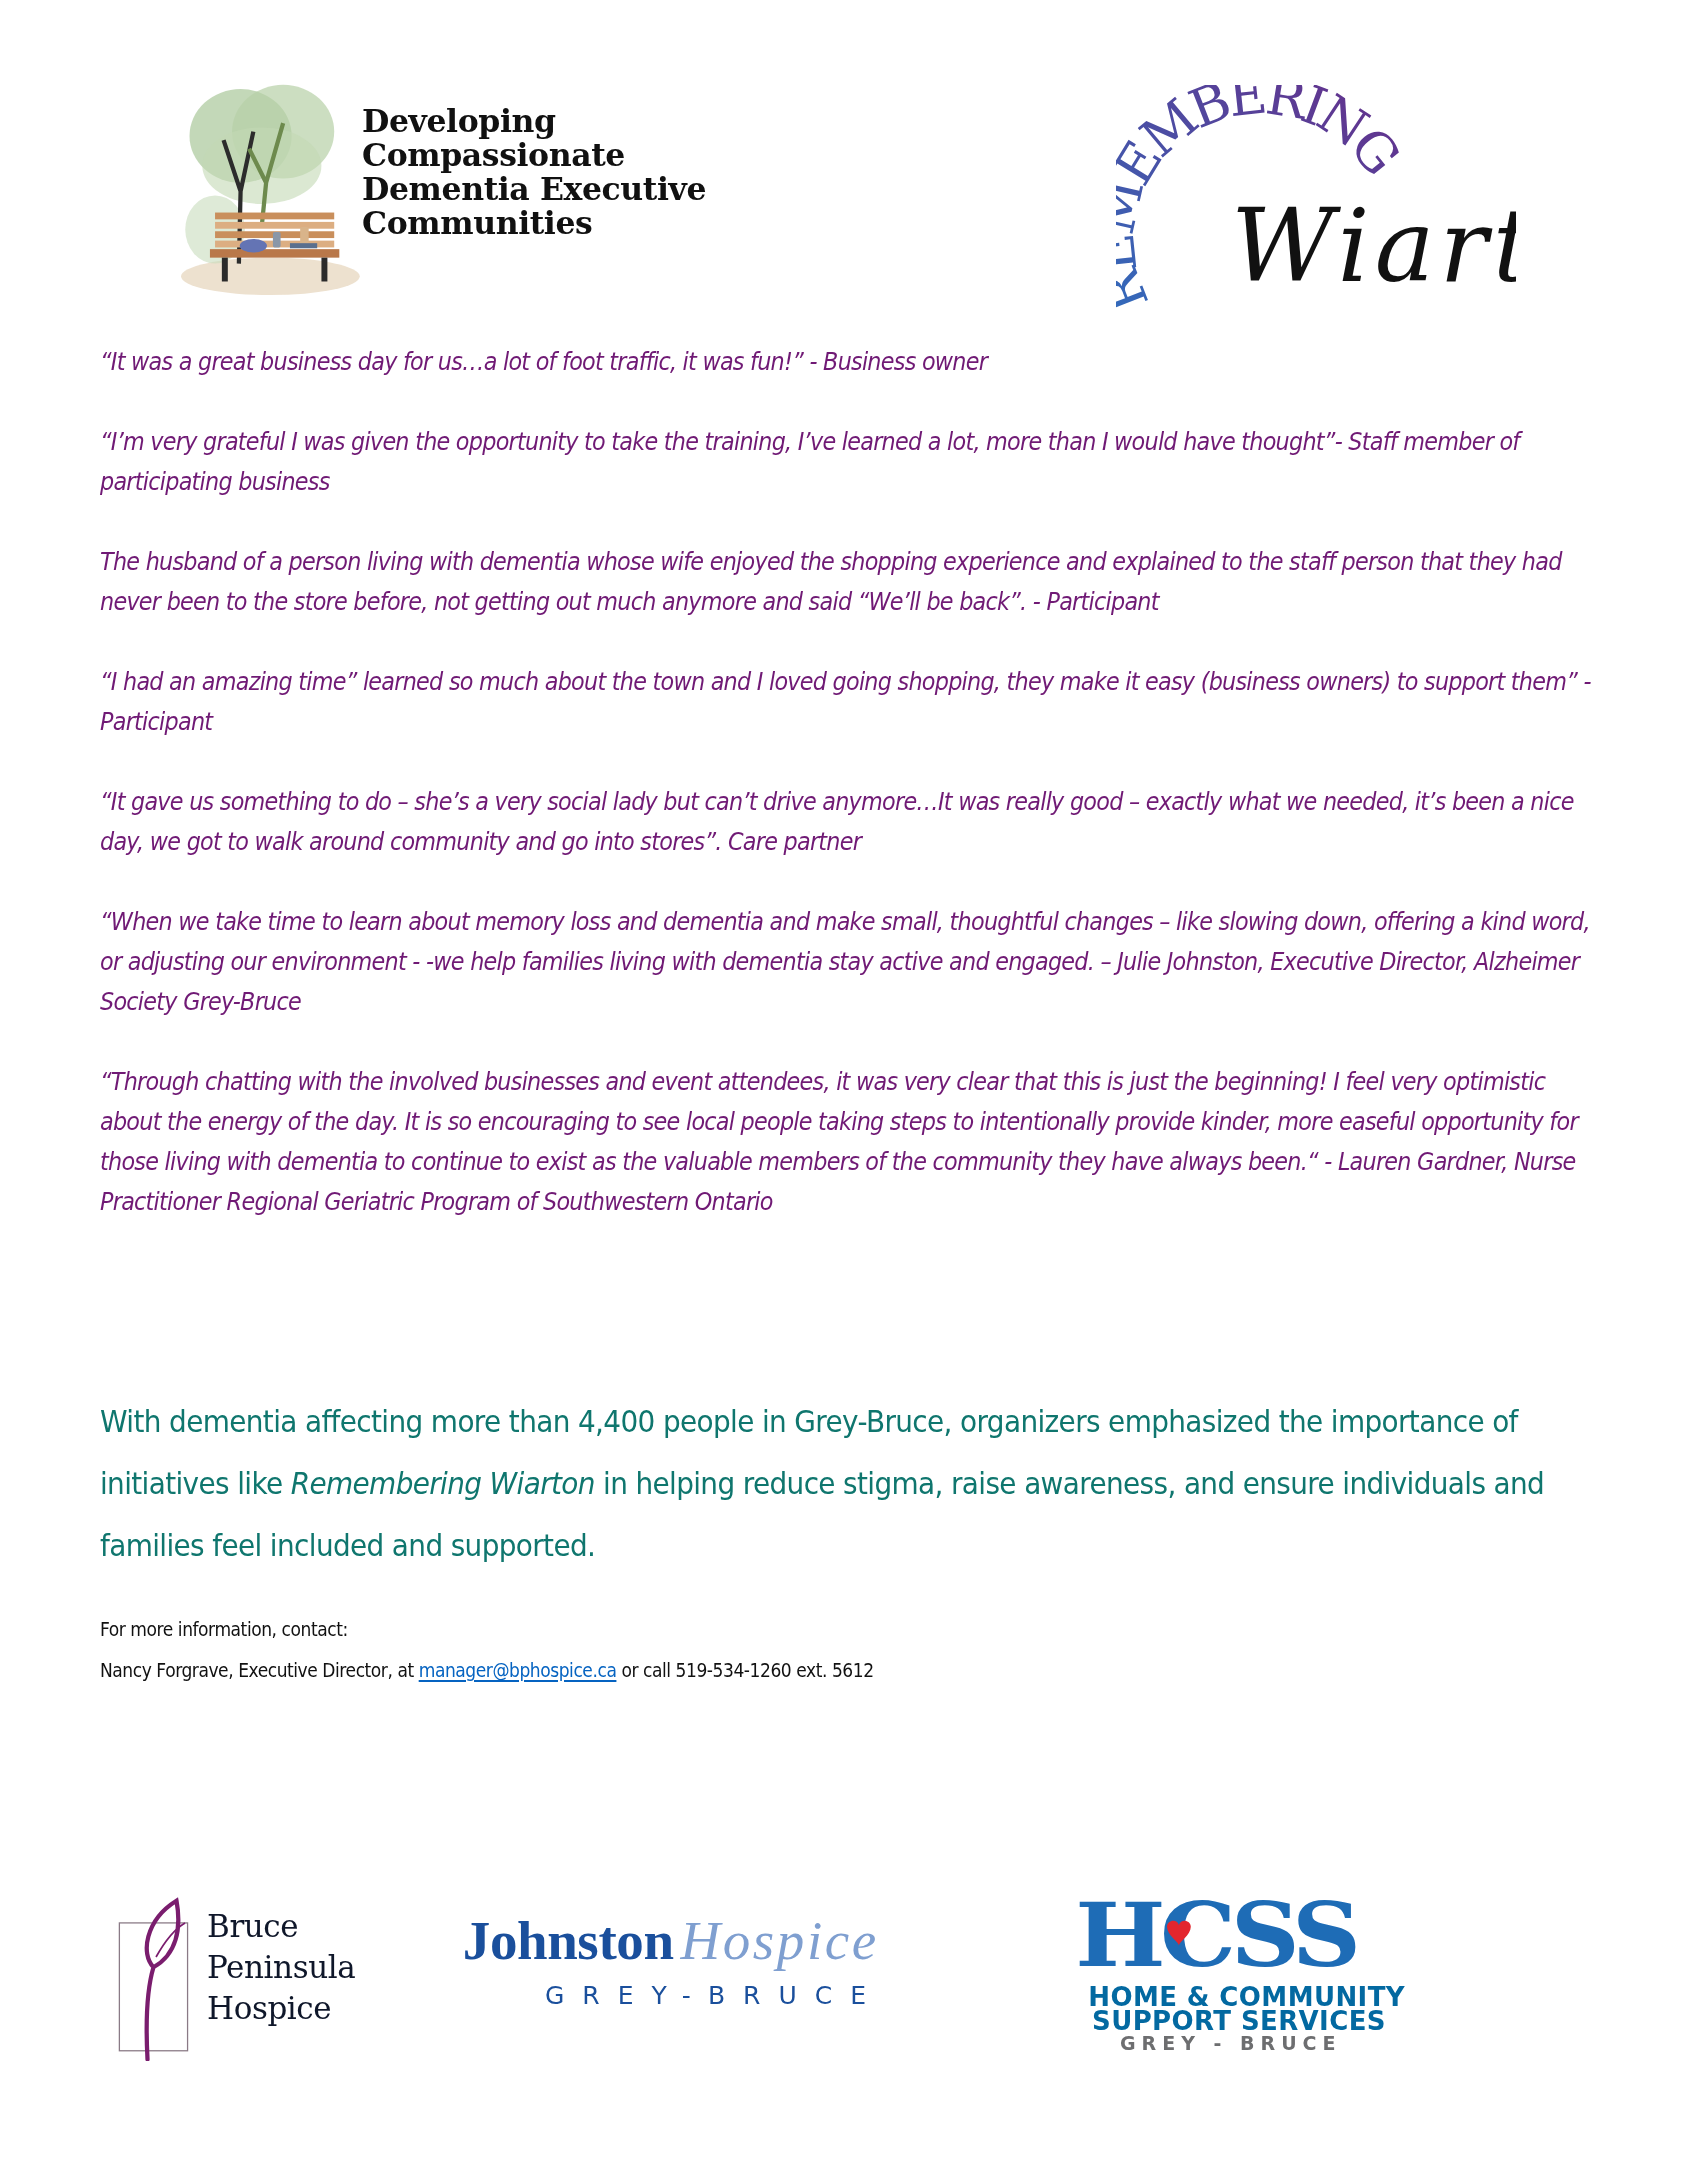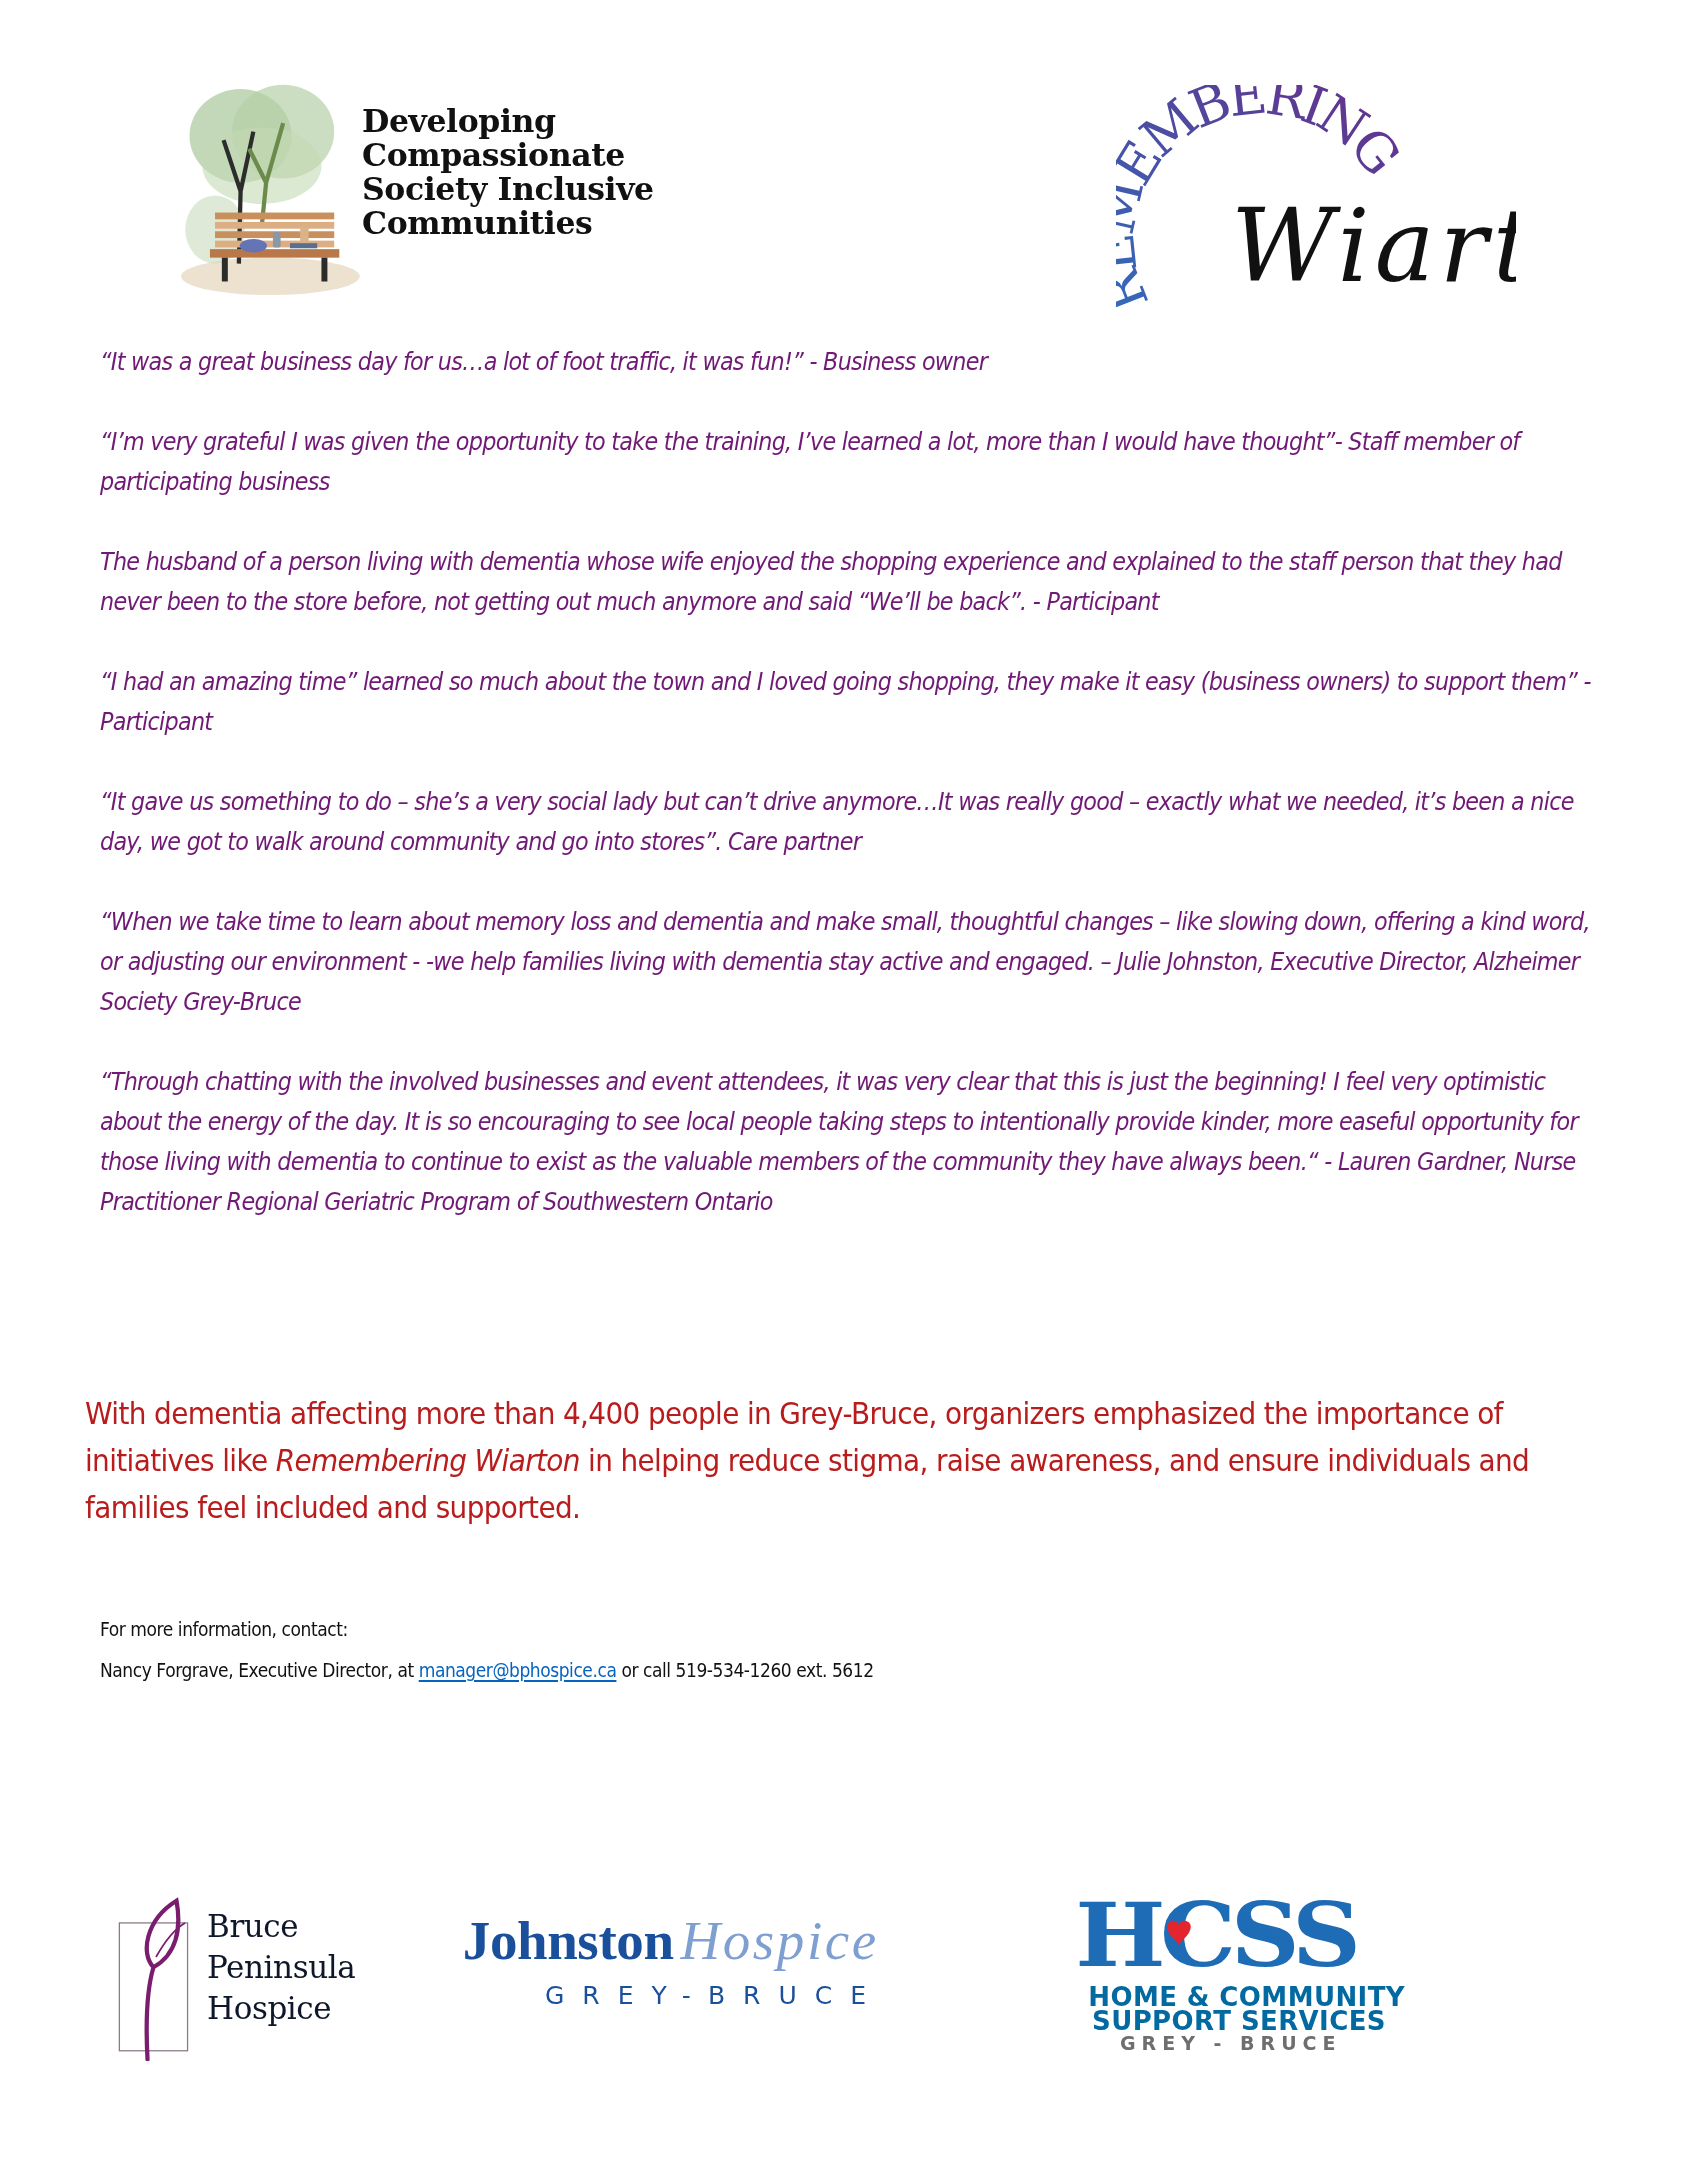--- a/index.html
+++ b/index.html
@@ -14,21 +14,21 @@
     #ddic-text div { white-space: nowrap; }
 
     
     #logo-rw { left: 1116px; top: 85px; width: 400px; height: 247px; }
 
     
     #quotes { left: 100px; top: 342px; width: 1499px; font-family: "DejaVu Sans", sans-serif; font-style: italic; font-size: 24px; line-height: 40px; letter-spacing: -0.8px; color: #701a75; }
     #quotes p { margin: 0 0 40px 0; transform: scaleX(0.93); transform-origin: left top; width: 1610px; }
 
     
-    #body-para { left: 85px; top: 1390px; width: 1533px; font-family: "DejaVu Sans", sans-serif; font-size: 31px; line-height: 47px; letter-spacing: -0.7px; color: #b91c1c; }
+    #body-para { left: 100px; top: 1390px; width: 1533px; font-family: "DejaVu Sans", sans-serif; font-size: 31px; line-height: 62px; letter-spacing: -0.7px; color: #0f766e; }
     #body-para p { margin: 0; transform: scaleX(0.9); transform-origin: left top; width: 1704px; }
     #body-para em { font-style: italic; }
 
     
     #contact { left: 100px; top: 1609px; width: 1533px; font-family: "DejaVu Sans", sans-serif; font-size: 19px; line-height: 41px; letter-spacing: -0.5px; color: #111; }
     #contact p { margin: 0; transform: scaleX(0.9); transform-origin: left top; width: 1704px; }
     #contact a { color: #0563c1; text-decoration: underline; text-decoration-thickness: 1.7px; text-underline-offset: 3.4px; }
 
     
     #logo-bph { left: 115px; top: 1882px; width: 273px; height: 179px; }
@@ -74,21 +74,21 @@
     <rect x="165" y="218" width="7" height="28" fill="#2b2b2b"></rect>
 
     <ellipse cx="85" cy="204" rx="16" ry="8" fill="#6474b4"></ellipse>
     <rect x="108" y="188" width="9" height="18" rx="2" fill="#8a97a8"></rect>
     <rect x="140" y="182" width="10" height="20" rx="2" fill="#d9b48a"></rect>
     <rect x="128" y="201" width="32" height="6" fill="#5a6f8e"></rect>
   </svg>
   <div id="ddic-text">
     <div>Developing</div>
     <div>Compassionate</div>
-    <div>Society Inclusive</div>
+    <div>Dementia Executive</div>
     <div>Communities</div>
   </div>
 </div>
 
 <div id="logo-rw" class="abs">
   <svg width="400" height="247" viewBox="0 0 470 290">
     <defs>
       <linearGradient id="rwgrad" x1="0" y1="1" x2="1" y2="0">
         <stop offset="0" stop-color="#2f6fbf"></stop>
         <stop offset="1" stop-color="#6a2a86"></stop>

